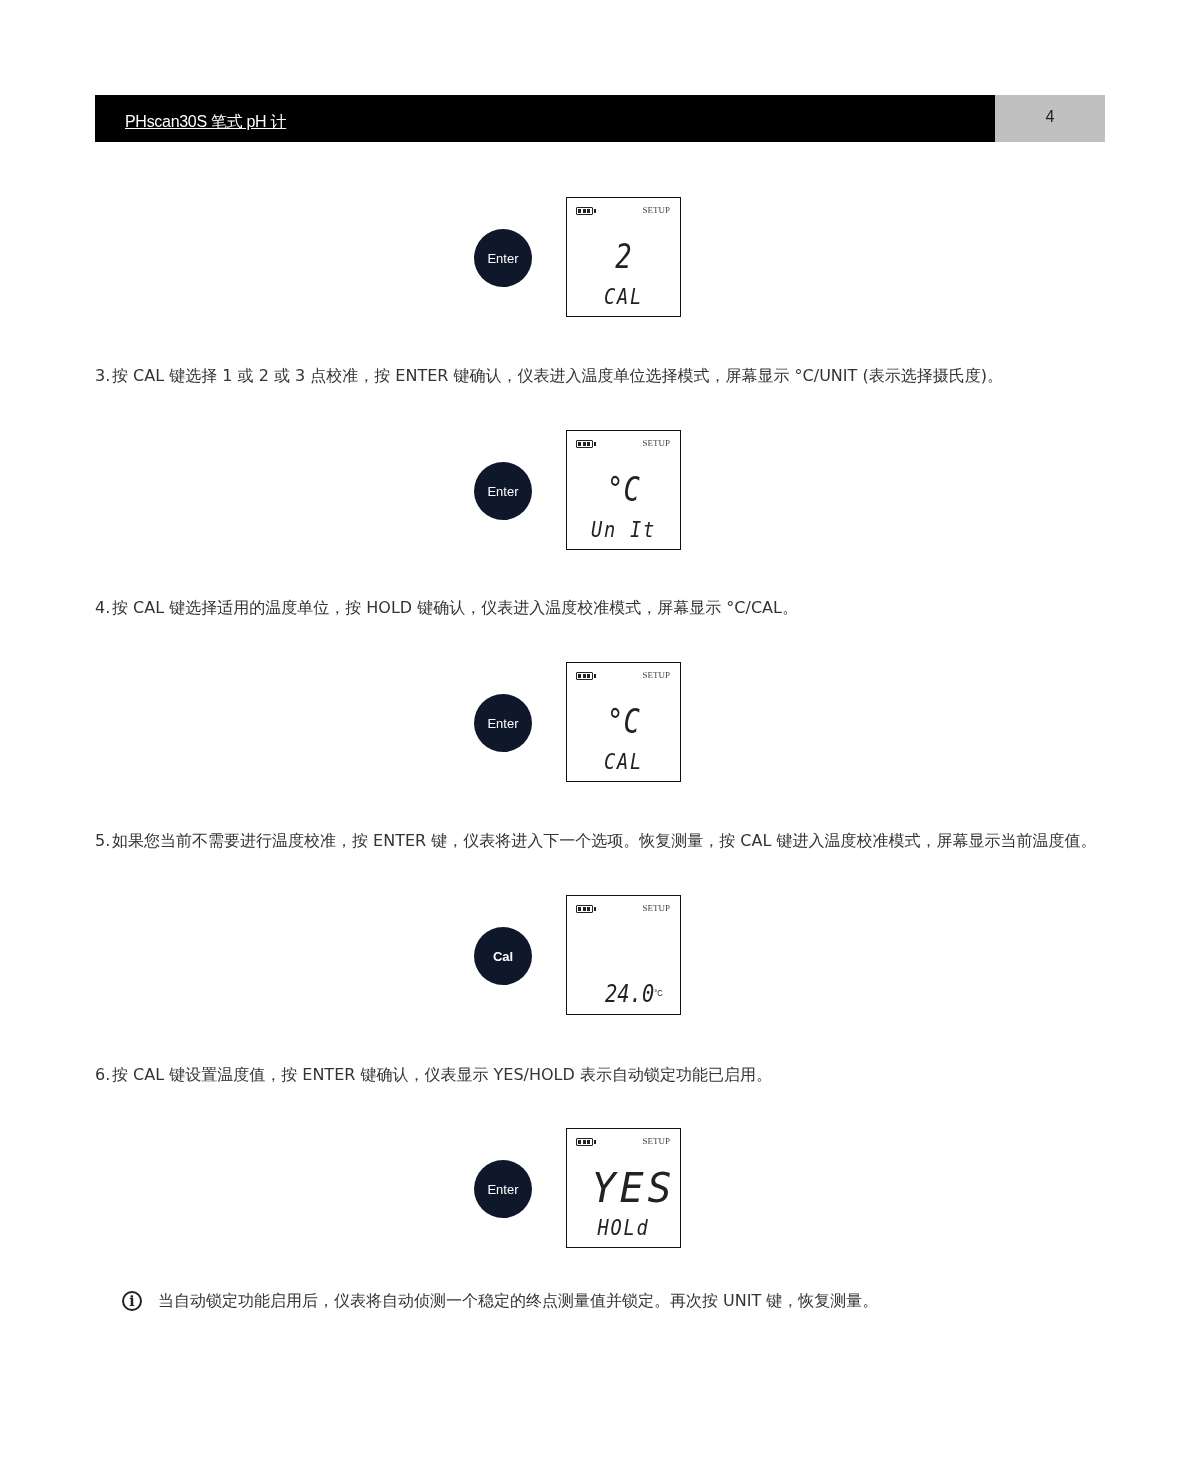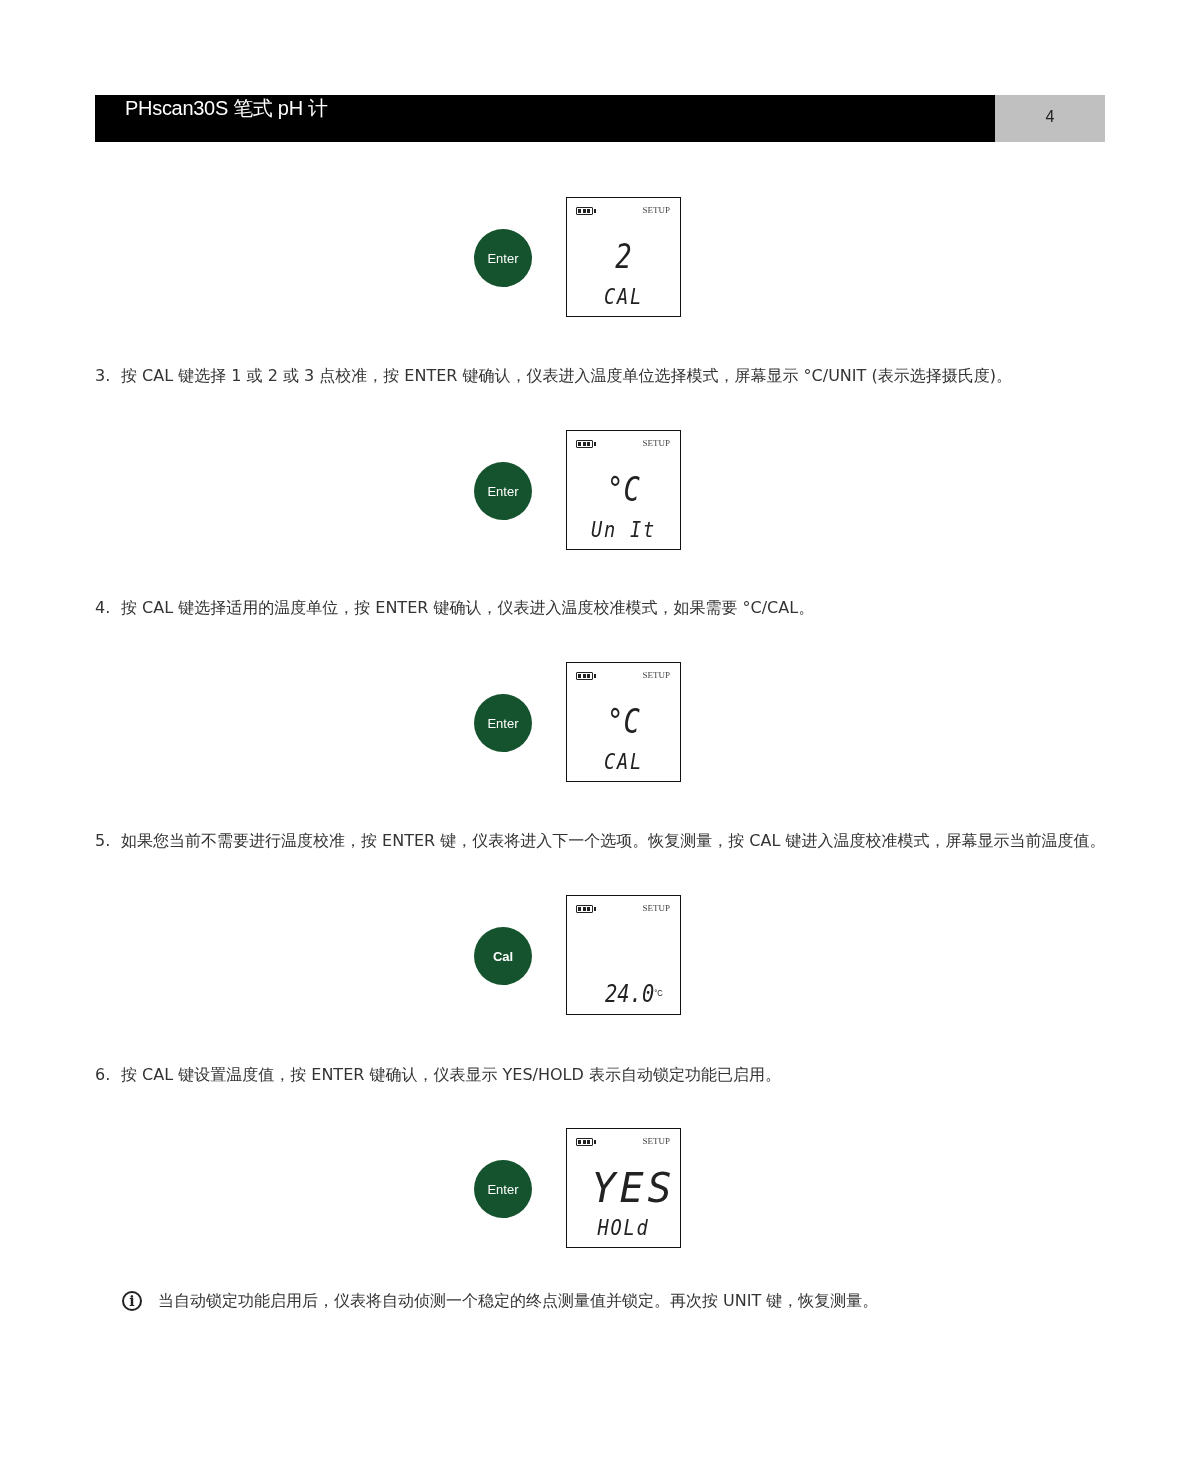--- a/index.html
+++ b/index.html
@@ -1,40 +1,40 @@
 <!DOCTYPE html>
 <html><head>
 <meta charset="utf-8">
 <style>
   html, body { margin: 0; padding: 0; background: #ffffff; }
   body { width: 1200px; height: 1484px; position: relative; font-family: "DejaVu Sans", "Liberation Sans", sans-serif; color: #333; overflow: hidden; }
 
   .header-bar { position: absolute; left: 95px; top: 95px; width: 900px; height: 47px; background: #000; }
-  .header-title { position: absolute; left: 30px; top: 0; color: #fff; font-family: "Liberation Sans", "DejaVu Sans", sans-serif; font-size: 20px; letter-spacing: -0.3px; }
+  .header-title { position: absolute; left: 30px; top: 17px; color: #fff; font-family: "Liberation Sans", "DejaVu Sans", sans-serif; font-size: 16px; letter-spacing: -0.3px; text-decoration: underline; }
   .header-page { position: absolute; left: 995px; top: 95px; width: 110px; height: 47px; background: #c0c0c0; }
   .header-page span { position: absolute; left: 0; right: 0; top: 13px; text-align: center; font-size: 16px; color: #222; font-family: "Liberation Sans", sans-serif; }
 
   .figure { position: absolute; left: 474px; width: 210px; height: 120px; }
-  .btn-circle { position: absolute; left: 0; top: 32px; width: 58px; height: 58px; border-radius: 50%; background: #14532d; color: #fff; font-size: 13px; font-family: "Liberation Sans", sans-serif; display: flex; align-items: center; justify-content: center; }
+  .btn-circle { position: absolute; left: 0; top: 32px; width: 58px; height: 58px; border-radius: 50%; background: #0f172a; color: #fff; font-size: 13px; font-family: "Liberation Sans", sans-serif; display: flex; align-items: center; justify-content: center; }
   .btn-circle.bold { font-weight: bold; }
   .lcd { position: absolute; left: 92px; top: 0; width: 113px; height: 118px; border: 1px solid #111; background: #fff; }
   .lcd .battery { position: absolute; left: 9px; top: 9px; width: 15px; height: 6px; border: 1.5px solid #222; border-radius: 1px; }
   .lcd .battery::after { content: ""; position: absolute; right: -4px; top: 1px; width: 2px; height: 4px; background: #222; }
   .lcd .battery i { position: absolute; top: 1px; width: 3px; height: 4px; background: #222; }
   .lcd .setup { position: absolute; right: 10px; top: 7px; font-size: 9px; color: #444; font-family: Liberation Serif, serif; }
   .seg { font-family: "DejaVu Sans Mono", "Liberation Mono", monospace; font-style: italic; color: #222; position: absolute; text-align: center; left: 0; right: 0; }
   .seg.main { top: 38px; font-size: 34px; font-weight: normal; transform: scaleX(0.8); }
   .seg.sub { top: 86px; font-size: 22px; letter-spacing: 2px; transform: scaleX(0.85); }
   .seg.temp { top: 84px; left: auto; right: 12px; font-size: 24px; transform: scaleX(0.85); }
   .seg.temp sup { font-size: 9px; font-style: normal; font-family: "Liberation Sans", sans-serif; vertical-align: 6px; }
   .seg.big { top: 36px; font-size: 40px; letter-spacing: 4px; left: 20px; }
 
   .step { position: absolute; left: 95px; width: 1012px; font-size: 16px; line-height: 30px; color: #333; font-family: "DejaVu Sans", "Liberation Sans", sans-serif; }
   .step .num { position: absolute; left: 0; top: 0; }
-  .step .text { display: block; margin-left: 26px; }
+  .step .text { display: block; margin-left: 17px; }
 
   .note { position: absolute; left: 122px; top: 1286px; font-size: 16px; line-height: 30px; color: #333; display: flex; align-items: center; }
   .info-icon { width: 20px; height: 20px; border: 2px solid #222; border-radius: 50%; display: inline-flex; align-items: center; justify-content: center; font-weight: bold; font-size: 14px; font-family: "DejaVu Serif", serif; color: #222; margin-right: 16px; box-sizing: border-box; }
 </style>
 </head>
 <body>
 
 <div class="header-bar">
   <span class="header-title">PHscan30S 笔式 pH 计</span>
 </div>
@@ -70,21 +70,21 @@
         <i style="left:10px"></i>
       </div>
     <div class="setup">SETUP</div>
     <div class="seg main">°C</div>
     <div class="seg sub">Un It</div>
   </div>
 </div>
 
 <div class="step" style="top:593px;">
   <span class="num">4.</span>
-  <span class="text">按 CAL 键选择适用的温度单位，按 ENTER 键确认，仪表进入温度校准模式，如果需要 °C/CAL。</span>
+  <span class="text">按 CAL 键选择适用的温度单位，按 HOLD 键确认，仪表进入温度校准模式，屏幕显示 °C/CAL。</span>
 </div>
 
 <div class="figure" style="top:662px;">
   <div class="btn-circle">Enter</div>
   <div class="lcd">
     <div class="battery">
         <i style="left:1px"></i>
         <i style="left:5.5px"></i>
         <i style="left:10px"></i>
       </div>

